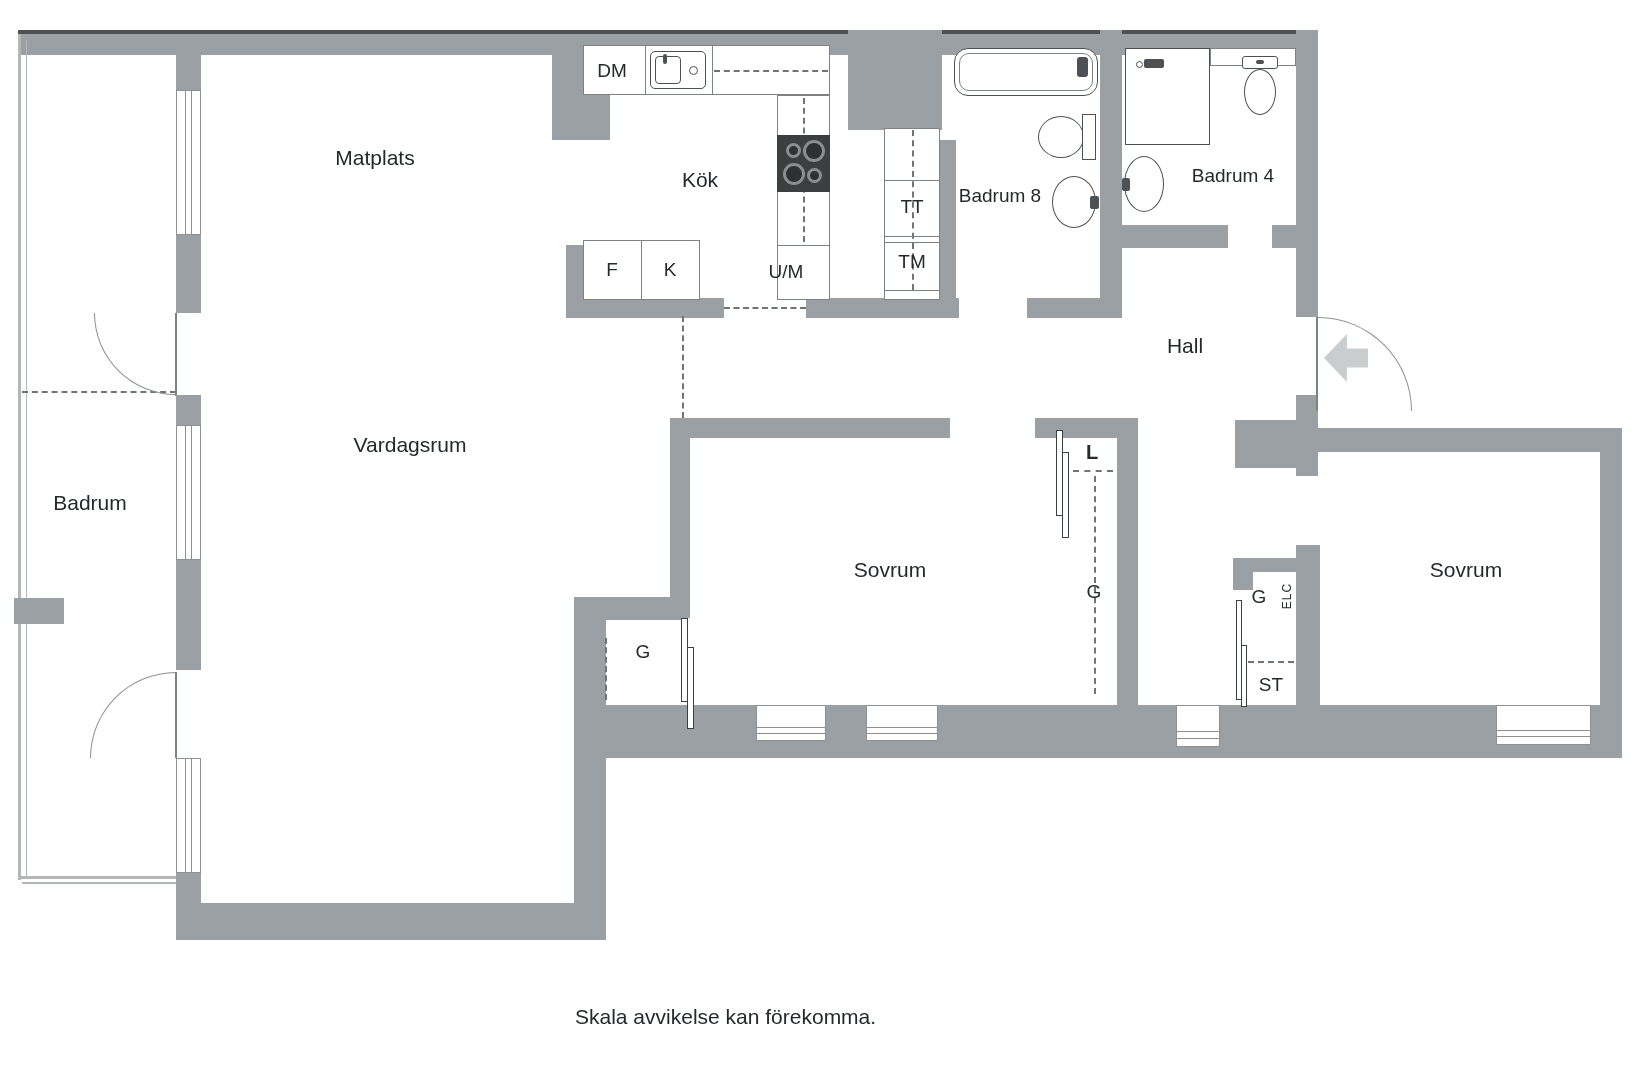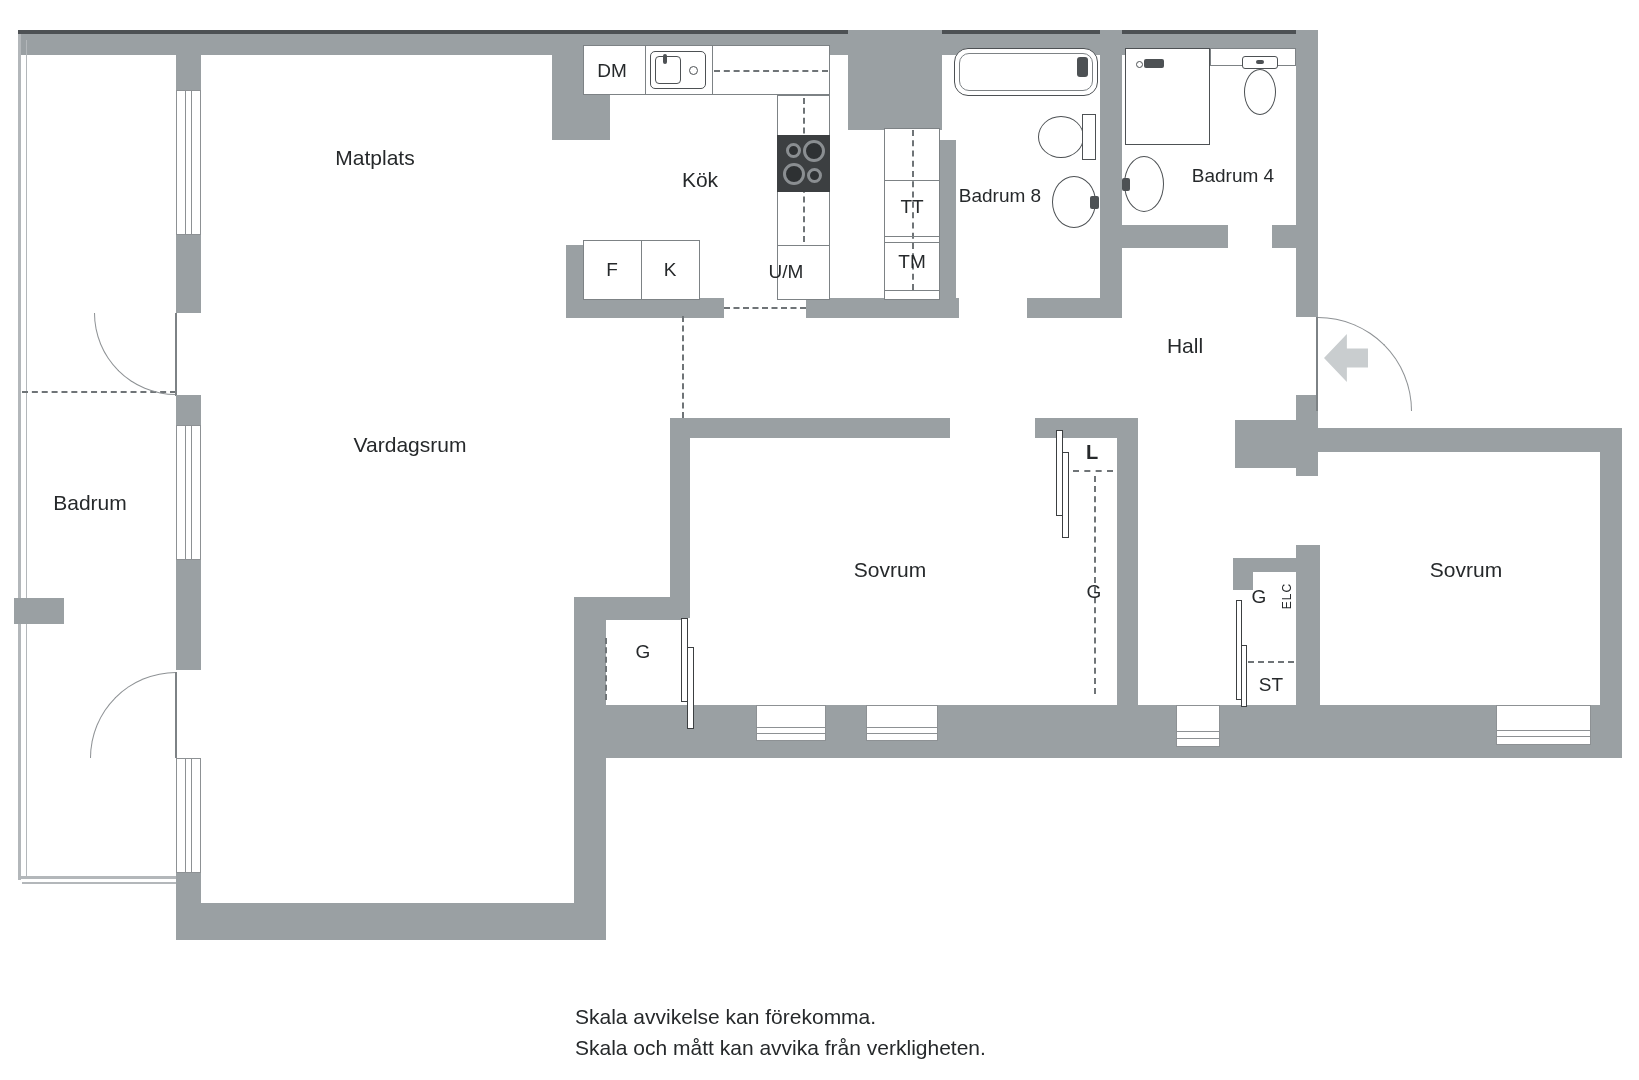--- a/index.html
+++ b/index.html
@@ -189,15 +189,14 @@
   <div class="lbl sm" style="left:912px;top:262px">TM</div>
 
   <div class="lbl bold" style="left:1092px;top:452px">L</div>
   <div class="lbl sm" style="left:1094px;top:592px">G</div>
   <div class="lbl sm" style="left:643px;top:652px">G</div>
   <div class="lbl sm" style="left:1259px;top:597px">G</div>
   <div class="lbl vert" style="left:1287px;top:596px">ELC</div>
   <div class="lbl sm" style="left:1271px;top:685px">ST</div>
 
   <div class="disc" style="left:575px;top:1005px">Skala avvikelse kan förekomma.</div>
-  <div class="disc" style="left:575px;top:1036px">Skala och mått kan avvika från verkligheten.</div>
 
 </div>
 
 </body></html>

